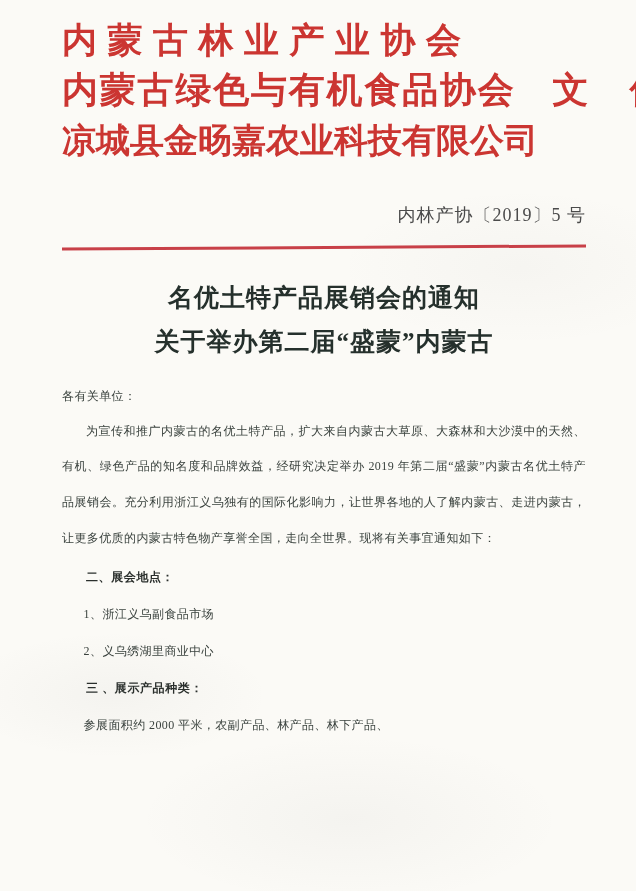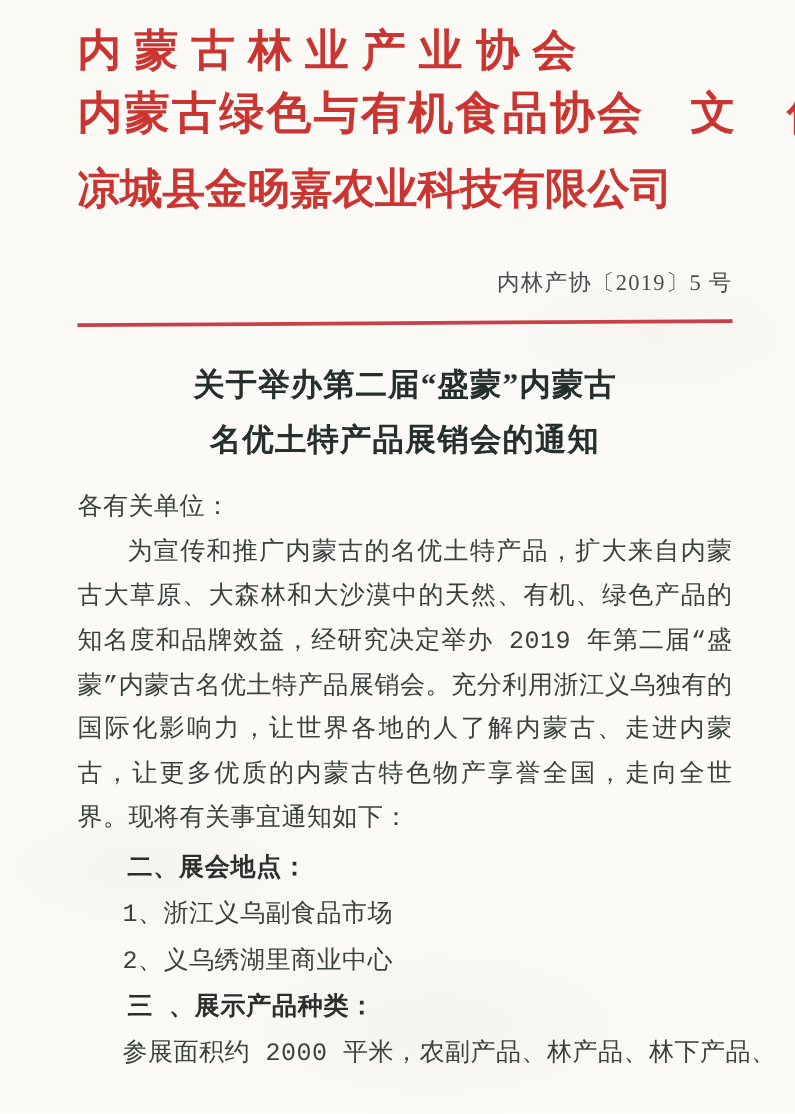--- a/index.html
+++ b/index.html
@@ -40,21 +40,21 @@
     margin-top: 8px;
   }
   .doc-word {
     display: inline-block;
     margin-left: 26px;
     letter-spacing: 0.45em;
   }
   .org-line-3 {
     font-size: 34px;
     letter-spacing: 0;
-    margin-top: 20px;
+    margin-top: 9px;
   }
   
   .doc-number {
     margin-top: 42px;
     text-align: right;
     font-size: 18px;
     color: #4b4b4b;
     letter-spacing: 1px;
   }
   
@@ -71,23 +71,22 @@
     text-align: center;
     font-size: 25px;
     font-weight: 900;
     color: #25302c;
     letter-spacing: 1px;
   }
   .notice-title .t-line { line-height: 44px; }
   
   .body-text {
     color: #39413d;
-    font-size: 20px;
+    font-size: 12px;
     letter-spacing: 0.4px;
-    font-family: Liberation Mono, monospace;
   }
   .salutation {
     margin-top: 15px;
     line-height: 34px;
   }
   .paragraph {
     margin-top: 1px;
     text-indent: 2em;
     text-align: justify;
     line-height: 35.6px;
@@ -119,22 +118,22 @@
       <span class="doc-word">文 件</span>
     </div>
     <div class="org-line org-line-3">凉城县金旸嘉农业科技有限公司</div>
   </div>
 
   <div class="doc-number">内林产协〔2019〕5 号</div>
 
   <div class="red-rule"></div>
 
   <div class="notice-title">
+    <div class="t-line">名优土特产品展销会的通知</div>
     <div class="t-line">关于举办第二届“盛蒙”内蒙古</div>
-    <div class="t-line">名优土特产品展销会的通知</div>
   </div>
 
   <div class="body-text salutation">各有关单位：</div>
 
   <div class="body-text paragraph">为宣传和推广内蒙古的名优土特产品，扩大来自内蒙古大草原、大森林和大沙漠中的天然、有机、绿色产品的知名度和品牌效益，经研究决定举办 2019 年第二届“盛蒙”内蒙古名优土特产品展销会。充分利用浙江义乌独有的国际化影响力，让世界各地的人了解内蒙古、走进内蒙古，让更多优质的内蒙古特色物产享誉全国，走向全世界。现将有关事宜通知如下：</div>
 
   <div class="sections body-text">
 
 
     <div class="section-heading">二、展会地点：</div>

